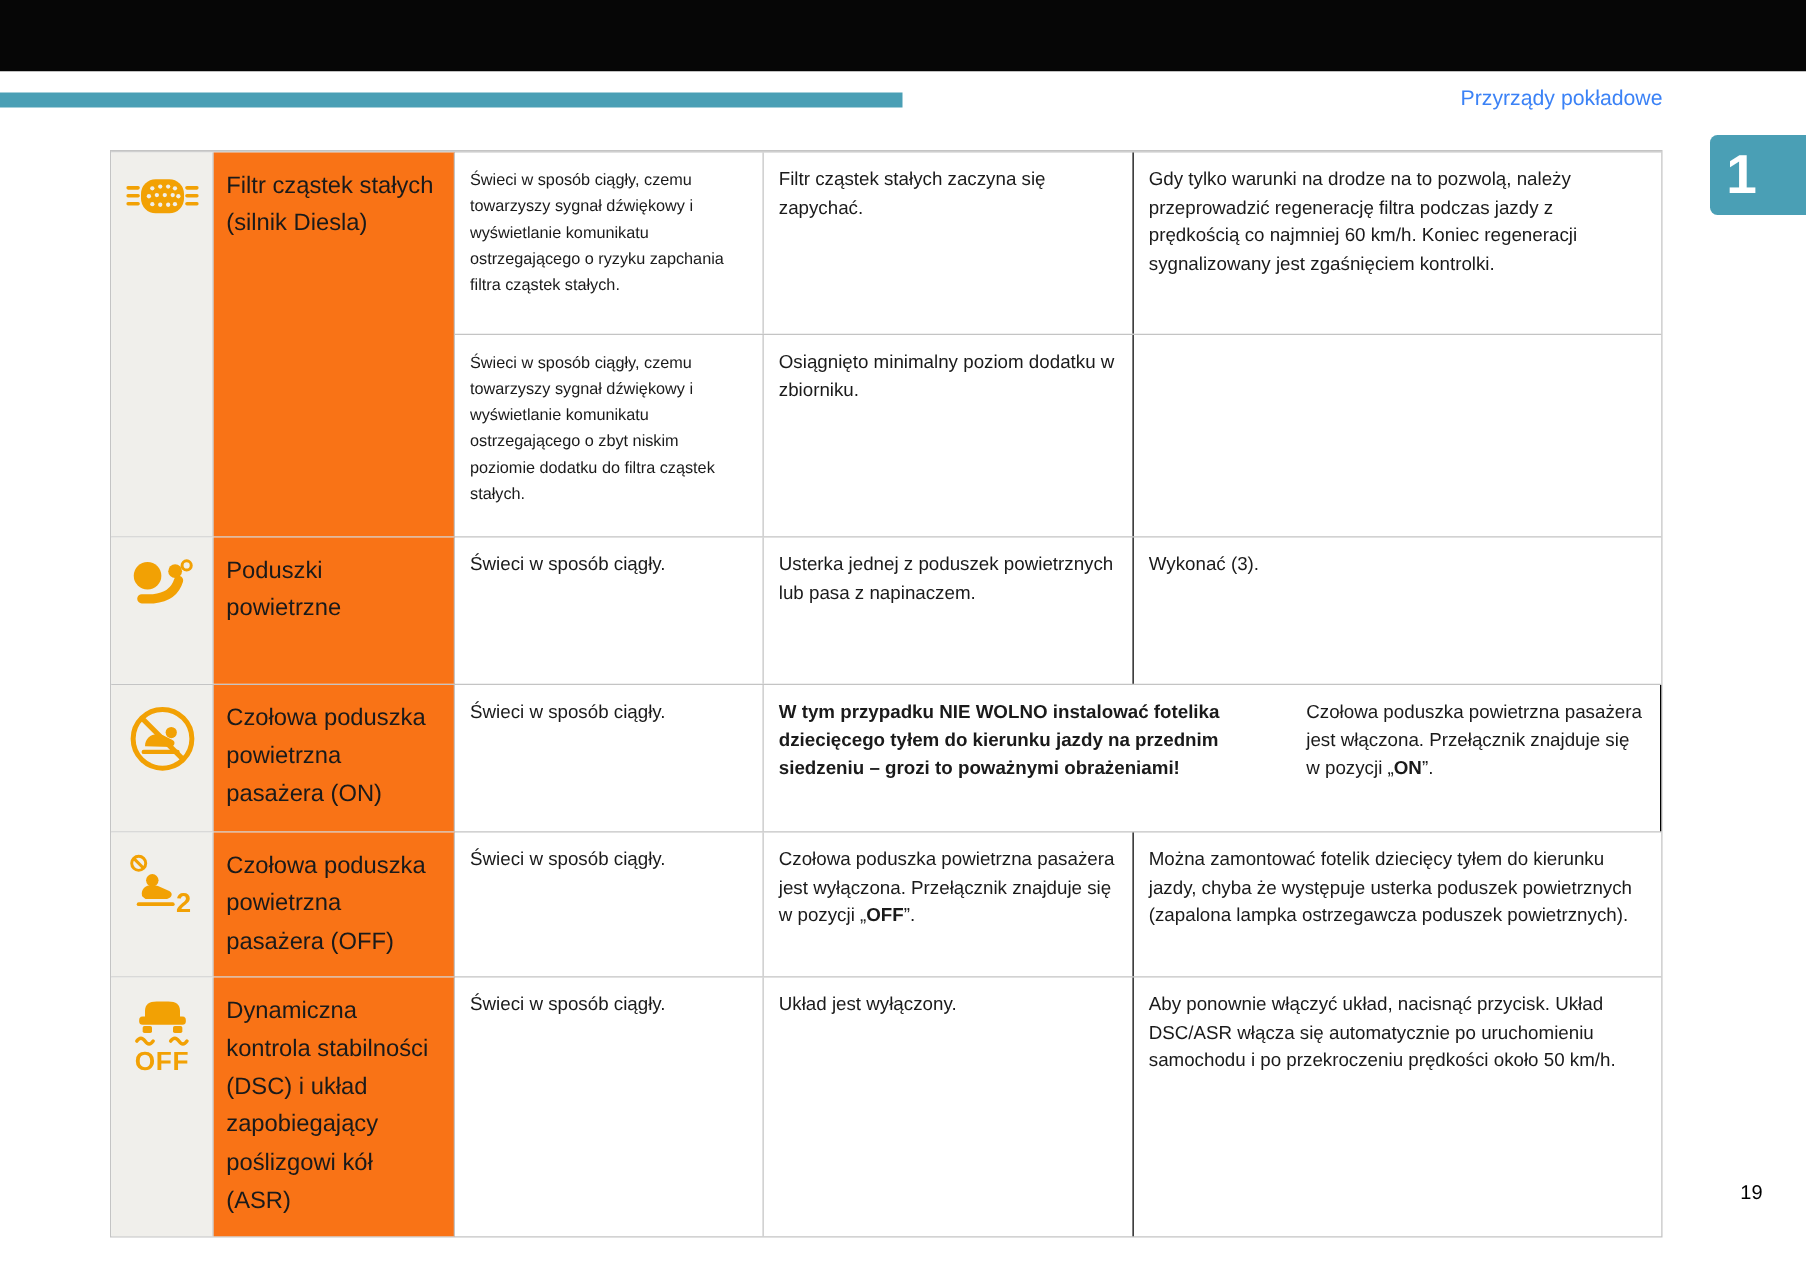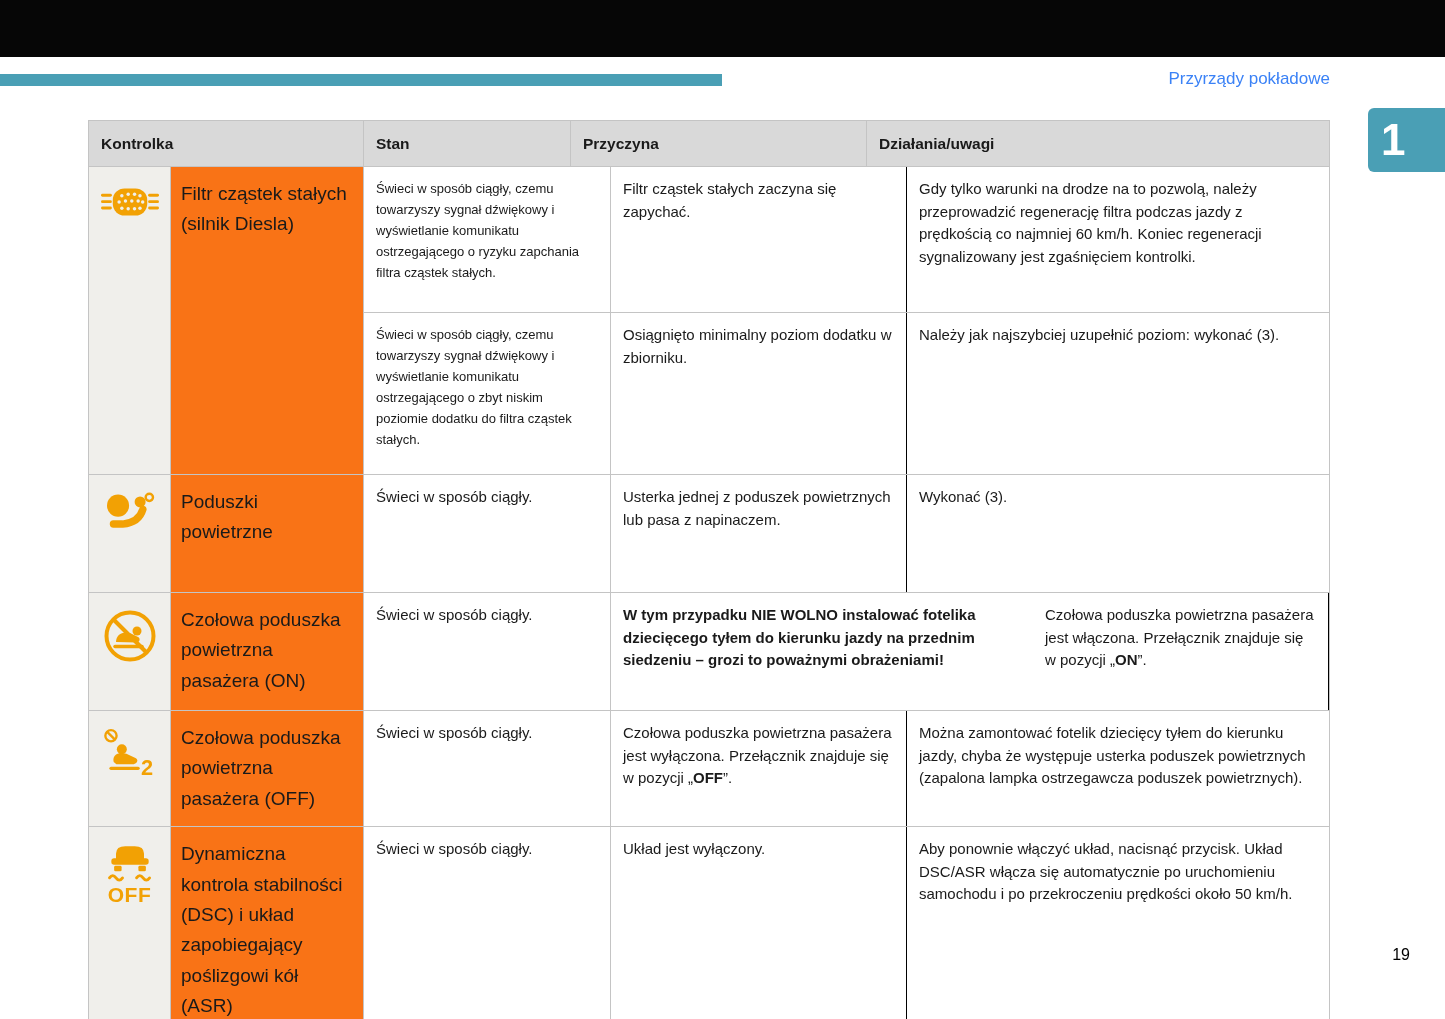--- a/index.html
+++ b/index.html
@@ -74,26 +74,20 @@
 
 <div class="topbar"></div>
 <div class="teal-rule"></div>
 <div class="running-header">Przyrządy pokładowe</div>
 <div class="chapter-tab">
     <span>1</span>
   </div>
 
 <section class="wtable">
 
-  <div class="thead">
-    <div class="th c-kontrolka">Kontrolka</div>
-    <div class="th c-stan">Stan</div>
-    <div class="th c-przyczyna">Przyczyna</div>
-    <div class="th c-dzialania">Działania/uwagi</div>
-  </div>
 
   <div class="trow">
     <div class="icon-cell">
       <svg width="58" height="40" viewBox="0 0 64 44">
         <g fill="#F2A104">
           <rect x="0" y="13" width="12" height="3.2" rx="1.6"></rect>
           <rect x="0" y="20" width="12" height="3.2" rx="1.6"></rect>
           <rect x="0" y="27" width="12" height="3.2" rx="1.6"></rect>
           <rect x="52" y="13" width="12" height="3.2" rx="1.6"></rect>
           <rect x="52" y="20" width="12" height="3.2" rx="1.6"></rect>
@@ -120,21 +114,20 @@
     <div class="label-cell">Filtr cząstek stałych (silnik Diesla)</div>
     <div class="subrows">
       <div class="subrow h-sub1a">
         <div class="cell stan small">Świeci w sposób ciągły, czemu towarzyszy sygnał dźwiękowy i wyświetlanie komunikatu ostrzegającego o ryzyku zapchania filtra cząstek stałych.</div>
         <div class="cell przyczyna">Filtr cząstek stałych zaczyna się zapychać.</div>
         <div class="cell dzialania">Gdy tylko warunki na drodze na to pozwolą, należy przeprowadzić regenerację filtra podczas jazdy z prędkością co najmniej 60 km/h. Koniec regeneracji sygnalizowany jest zgaśnięciem kontrolki.</div>
       </div>
       <div class="subrow h-sub1b">
         <div class="cell stan small">Świeci w sposób ciągły, czemu towarzyszy sygnał dźwiękowy i wyświetlanie komunikatu ostrzegającego o zbyt niskim poziomie dodatku do filtra cząstek stałych.</div>
         <div class="cell przyczyna">Osiągnięto minimalny poziom dodatku w zbiorniku.</div>
-        <div class="cell dzialania">Należy jak najszybciej uzupełnić poziom: wykonać (3).</div>
       </div>
     </div>
   </div>
 
   <div class="trow h-r2">
     <div class="icon-cell">
       <svg width="56" height="46" viewBox="0 0 60 50">
         <circle cx="17" cy="17" r="12" fill="#F2A104"></circle>
         <circle cx="51" cy="8" r="4" fill="none" stroke="#F2A104" stroke-width="2.6"></circle>
         <circle cx="41" cy="13" r="6" fill="#F2A104"></circle>

